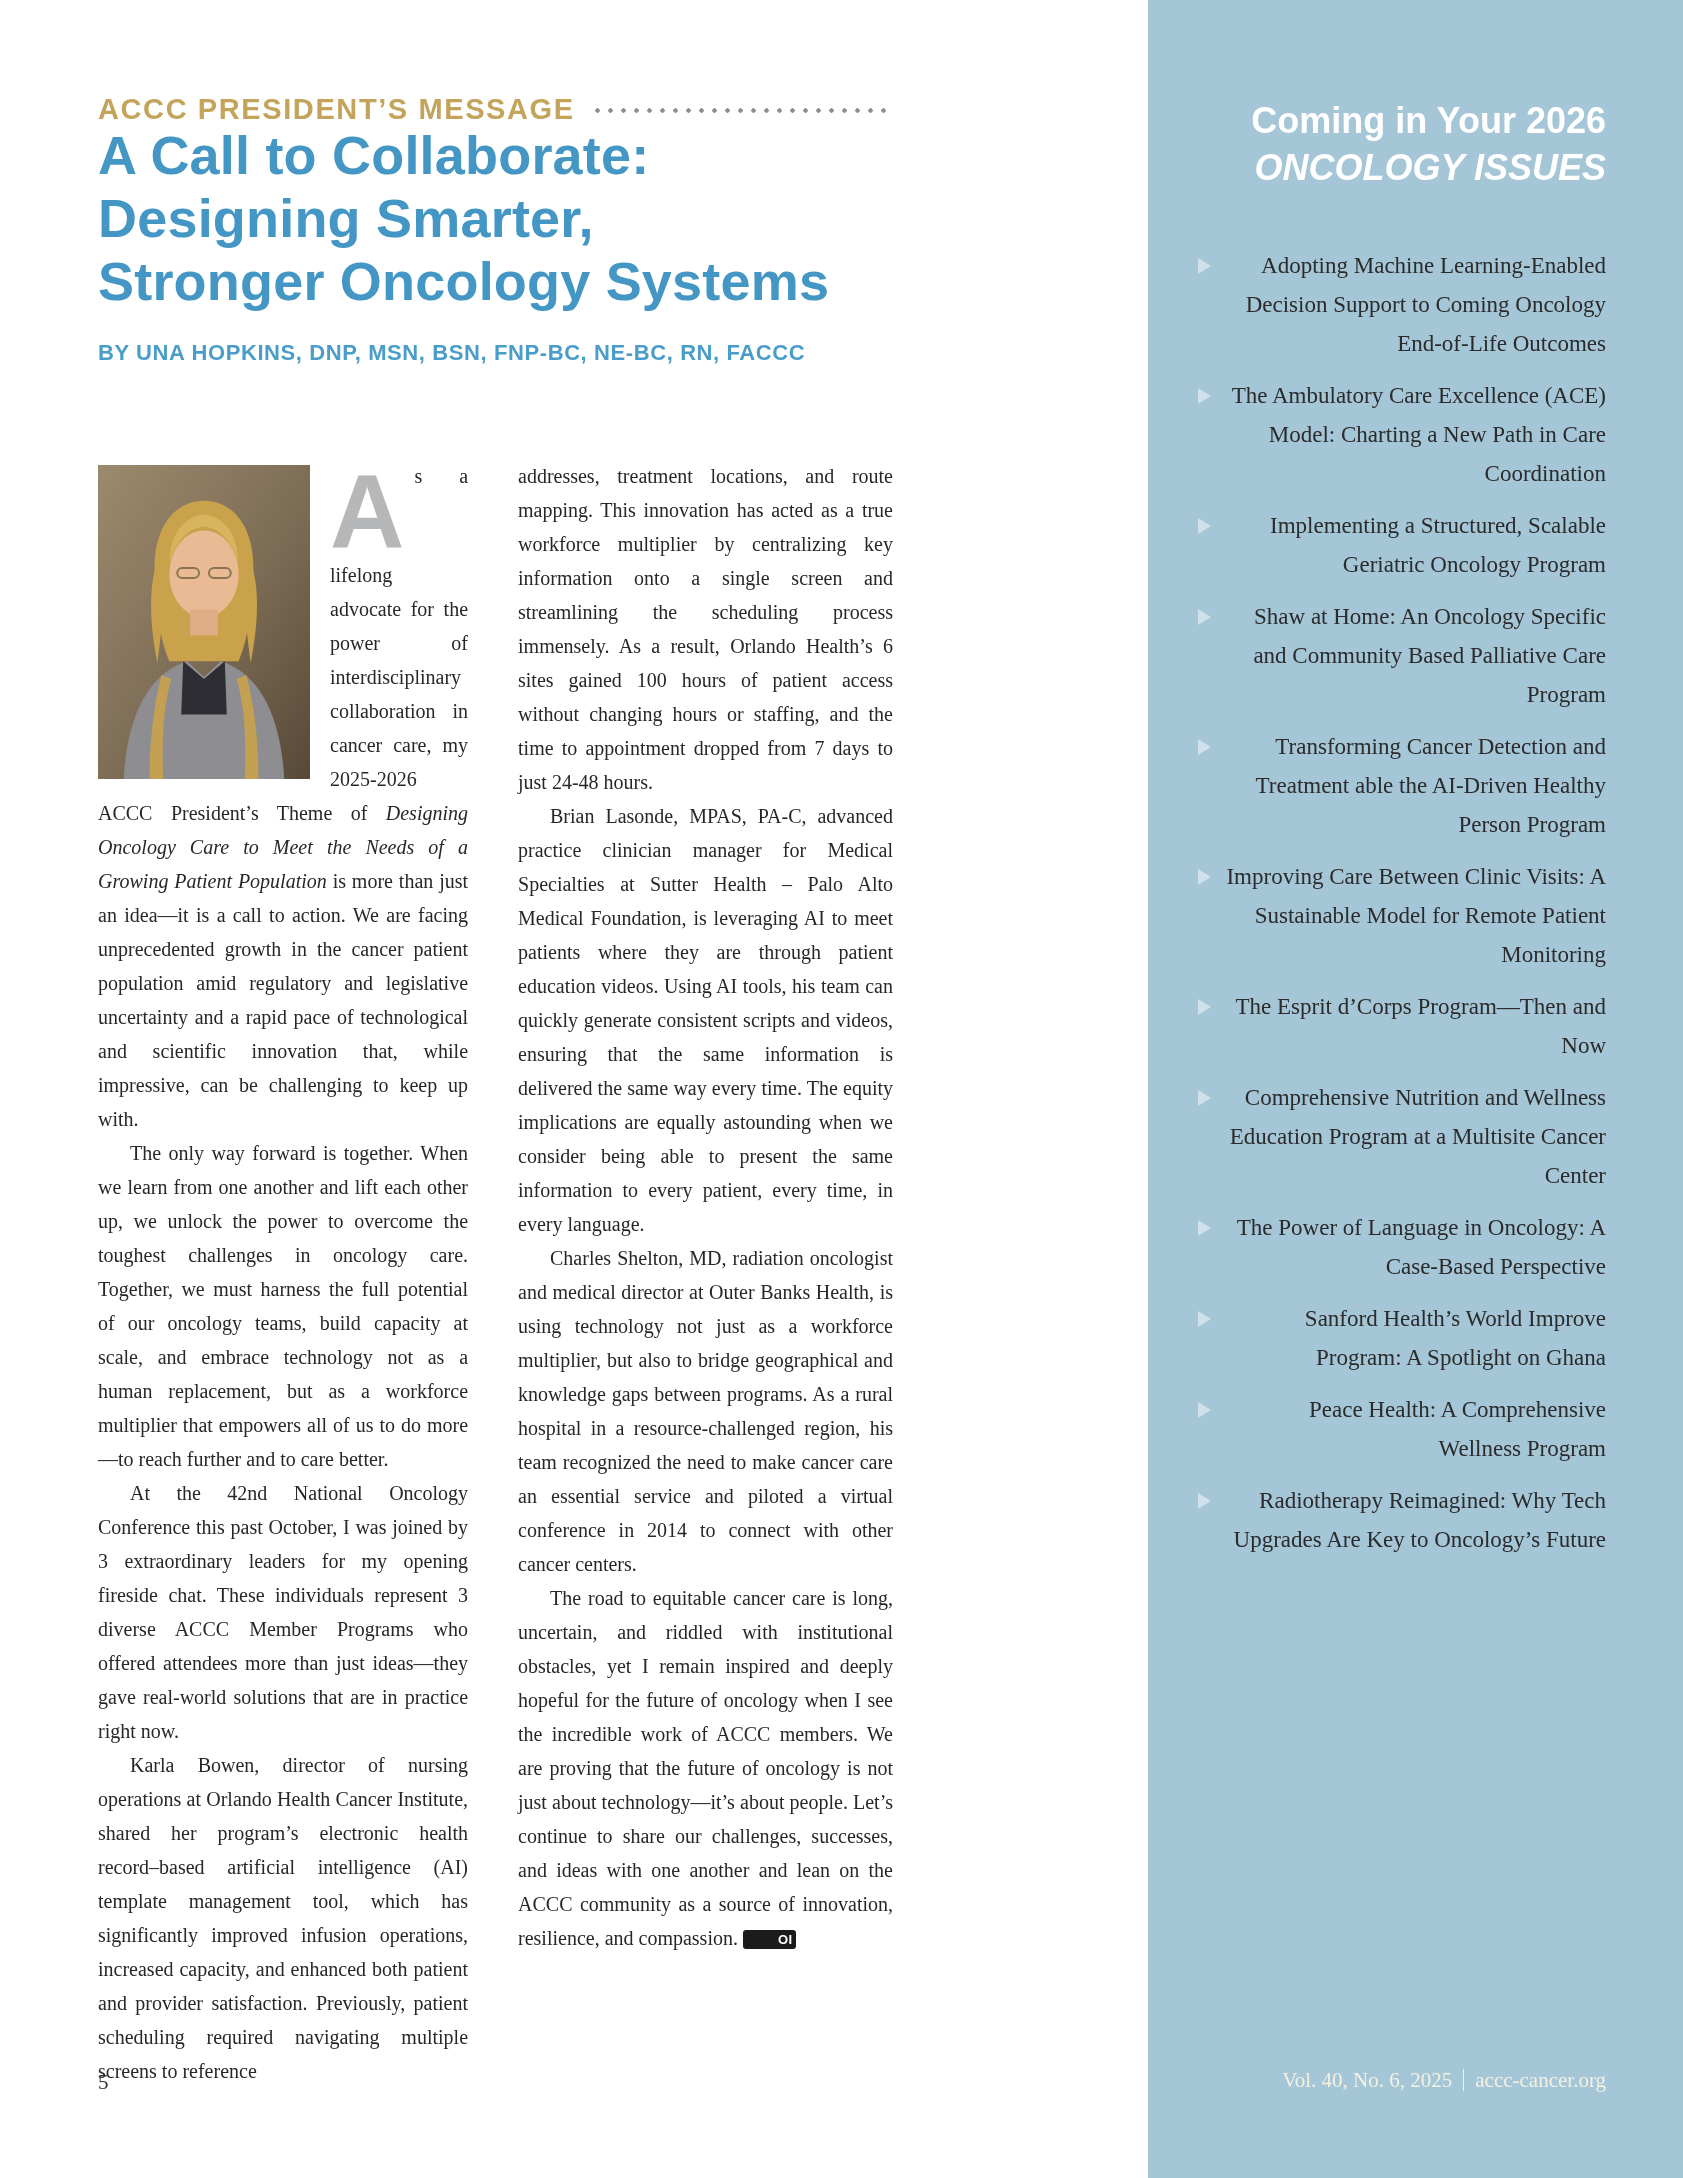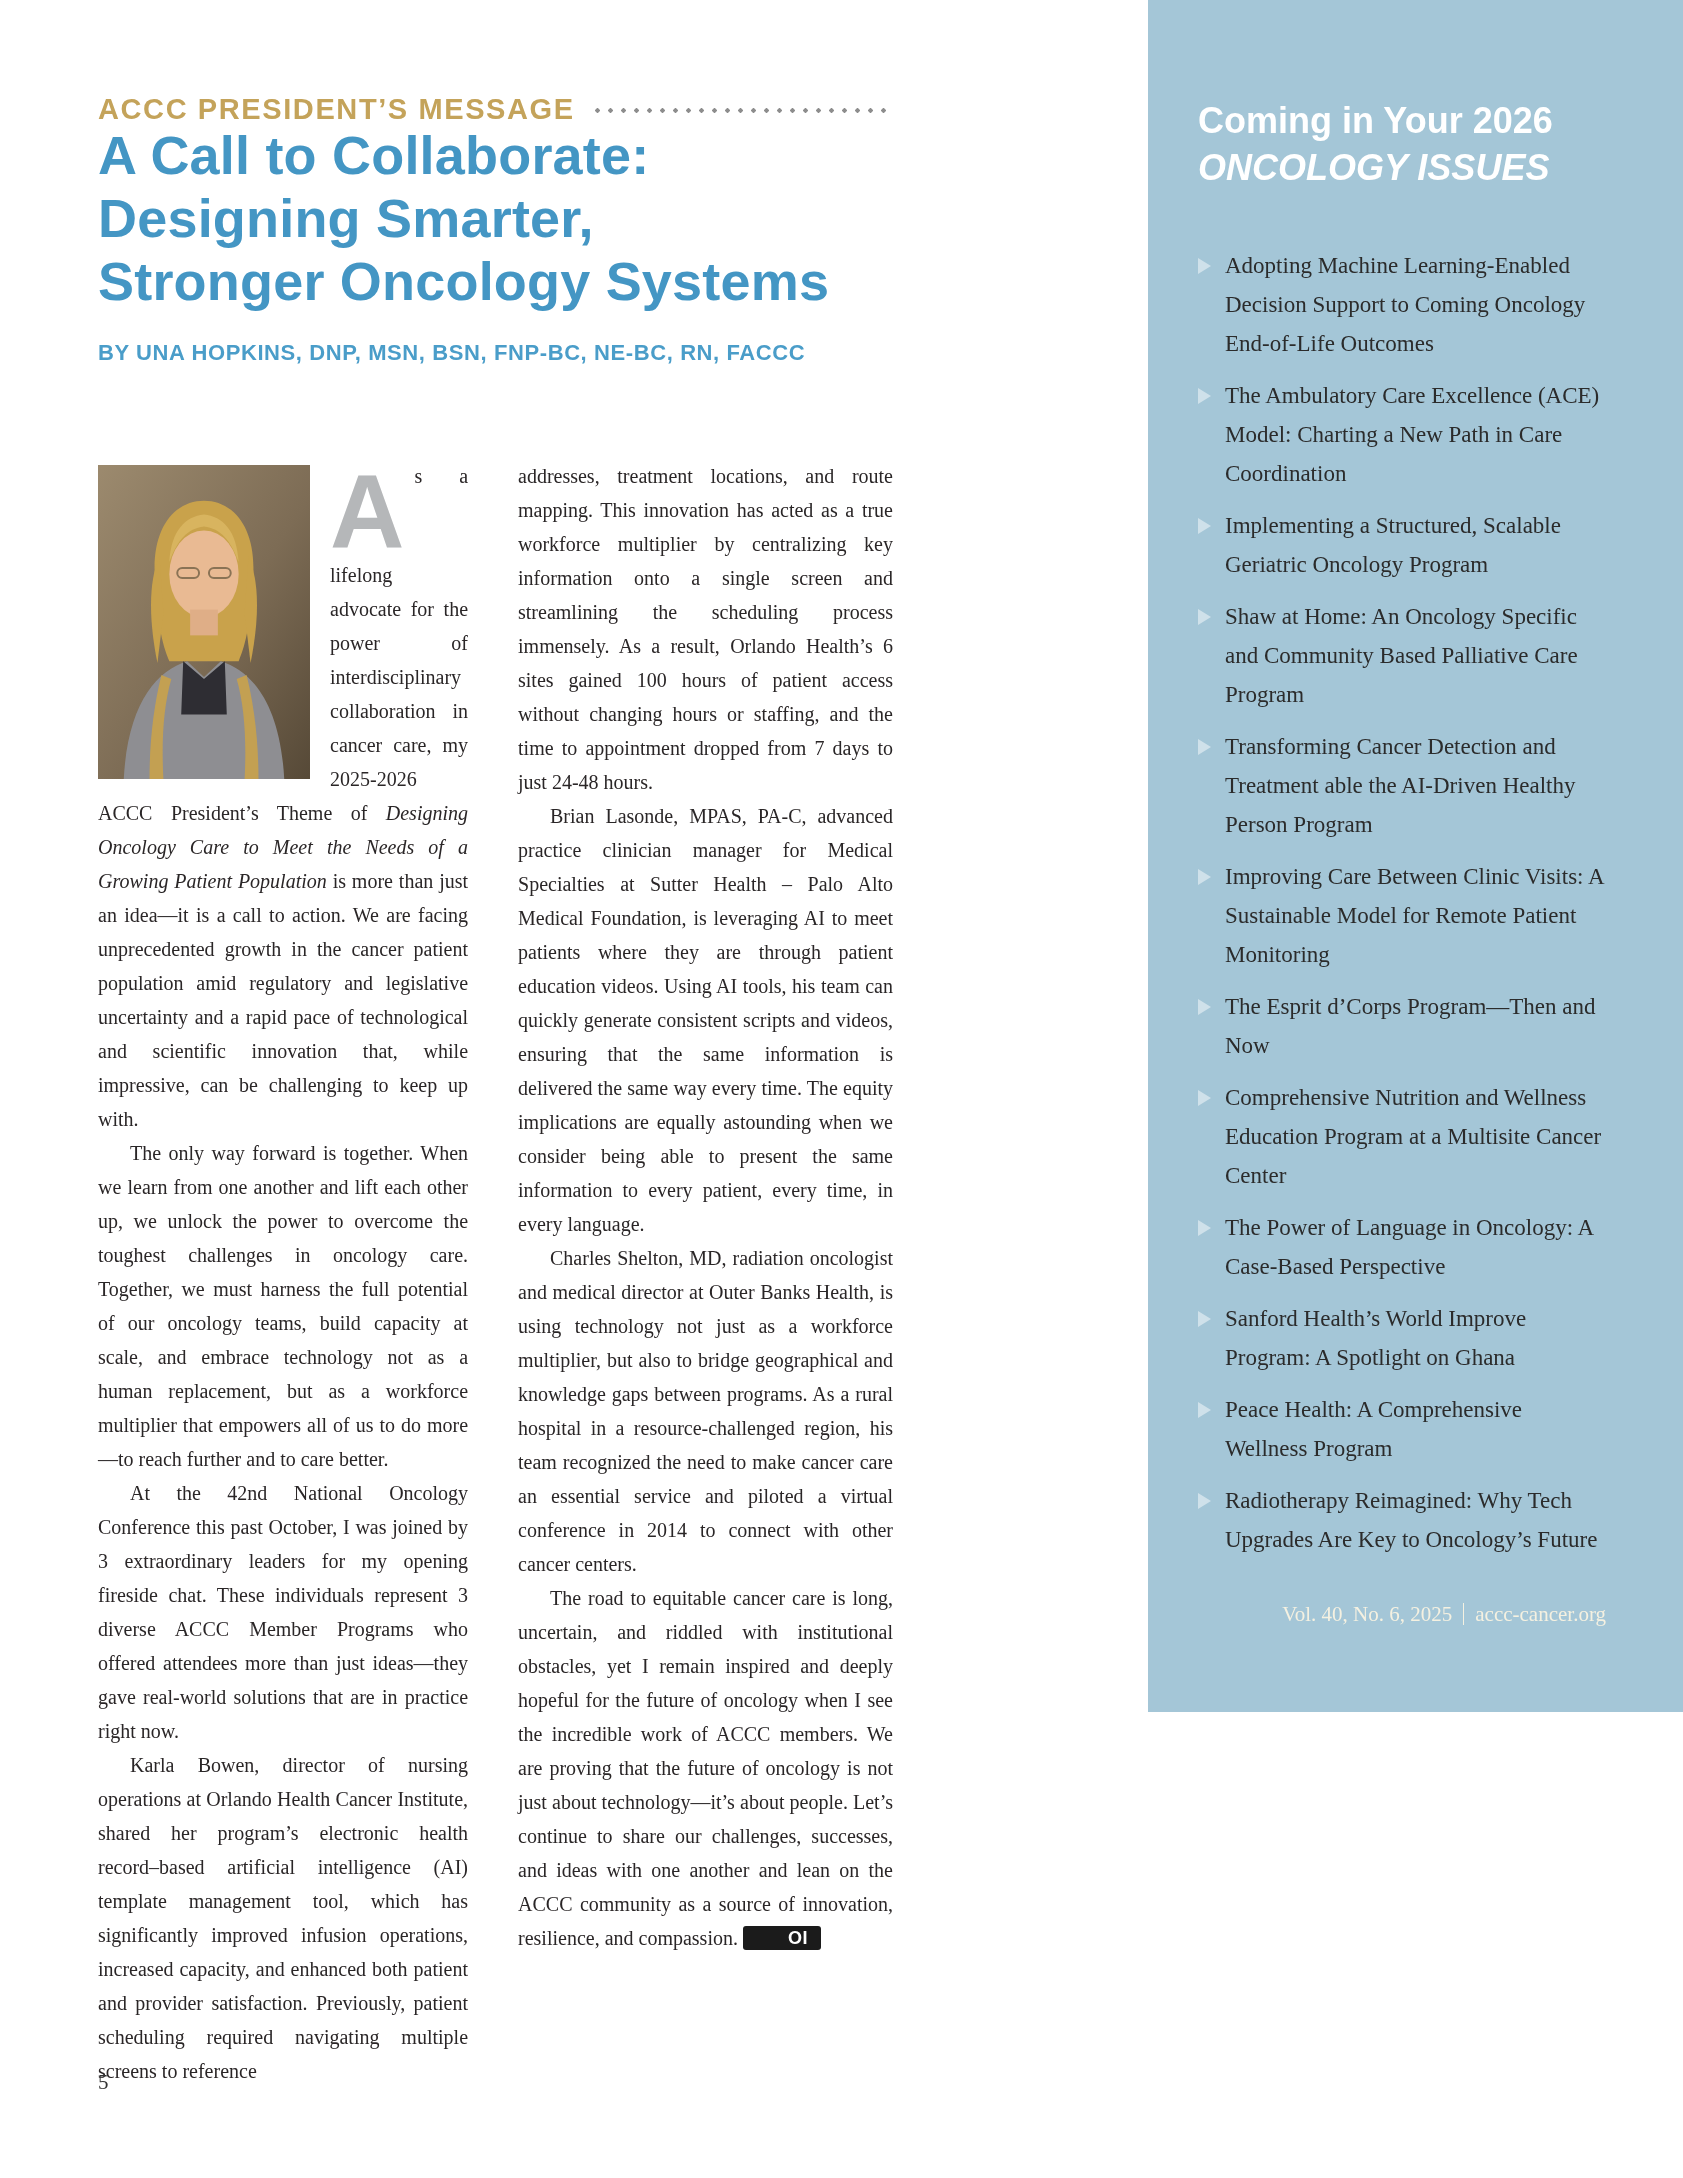--- a/index.html
+++ b/index.html
@@ -52,32 +52,32 @@
   .photo svg { display:block; }
   .dropcap {
     float:left;
     font-family:"Liberation Sans", sans-serif;
     font-weight:700; font-size:103px; line-height:93px;
     color:#b5b7b9; margin:6px 10px 0 0;
   }
   .endmark {
     display:inline-block; background:#1b1b1b; color:#ffffff;
     font-family:"Liberation Sans", sans-serif;
-    font-weight:700; font-size:18px; line-height:1;
-    padding:3px 13px; border-radius:3px; letter-spacing:0.5px;
+    font-weight:700; font-size:13px; line-height:1;
+    padding:3px 3px; border-radius:3px; letter-spacing:0.5px;
     vertical-align:1px;
   }
   .pagenum {
     position:absolute; left:98px; bottom:83px;
     font-size:21px; color:#333333;
   }
   
   .sidebar {
-    position:absolute; right:0; top:0; width:535px; height:1712px;
-    background:#a4c6d7; padding:97px 77px 0 50px;
+    position:absolute; right:0; top:0; width:535px; height:2178px;
+    background:#a4c6d7; padding:97px 77px 0 50px;text-align:right;
   }
   .sb-h1 {
     font-family:"Liberation Sans", sans-serif;
     font-weight:700; font-size:36px; line-height:47px; color:#ffffff;
   }
   .sb-h2 {
     font-family:"Liberation Sans", sans-serif;
     font-weight:700; font-style:italic; font-size:36px; line-height:47px; color:#ffffff;
   }
   .sb-head { margin-bottom:55px; }

